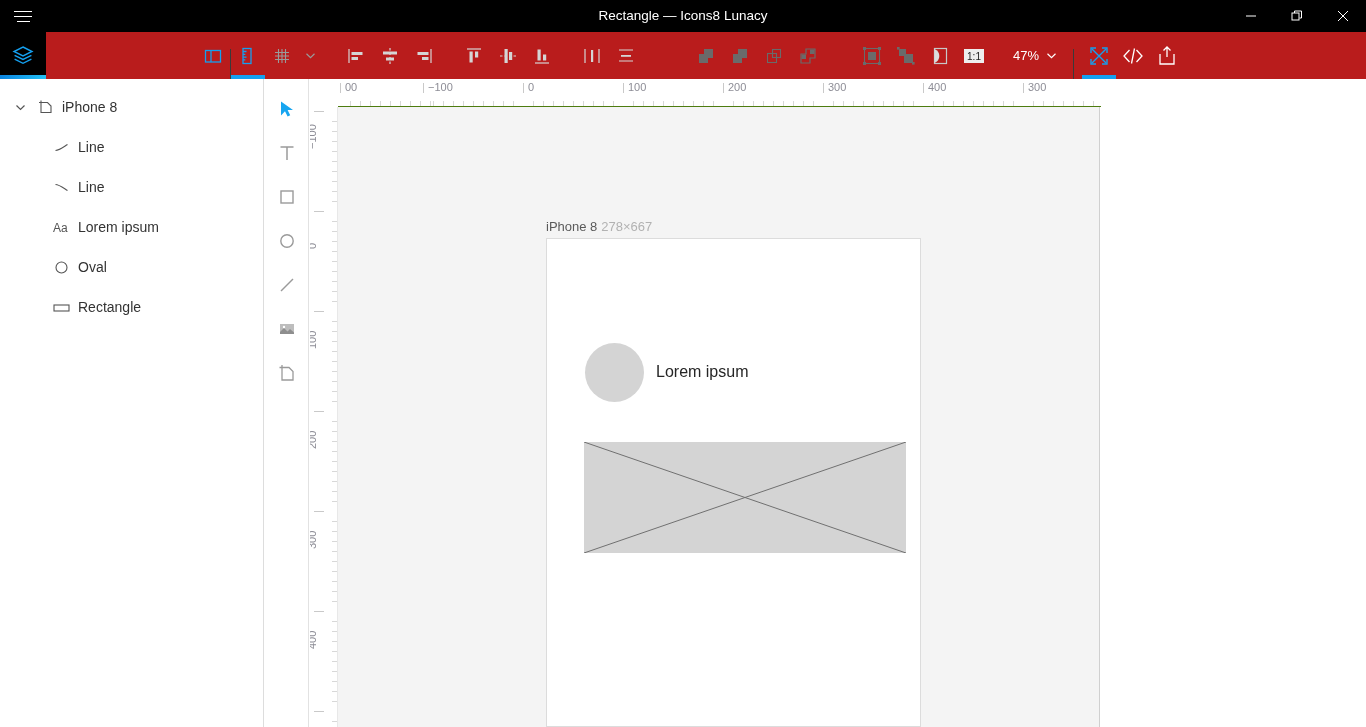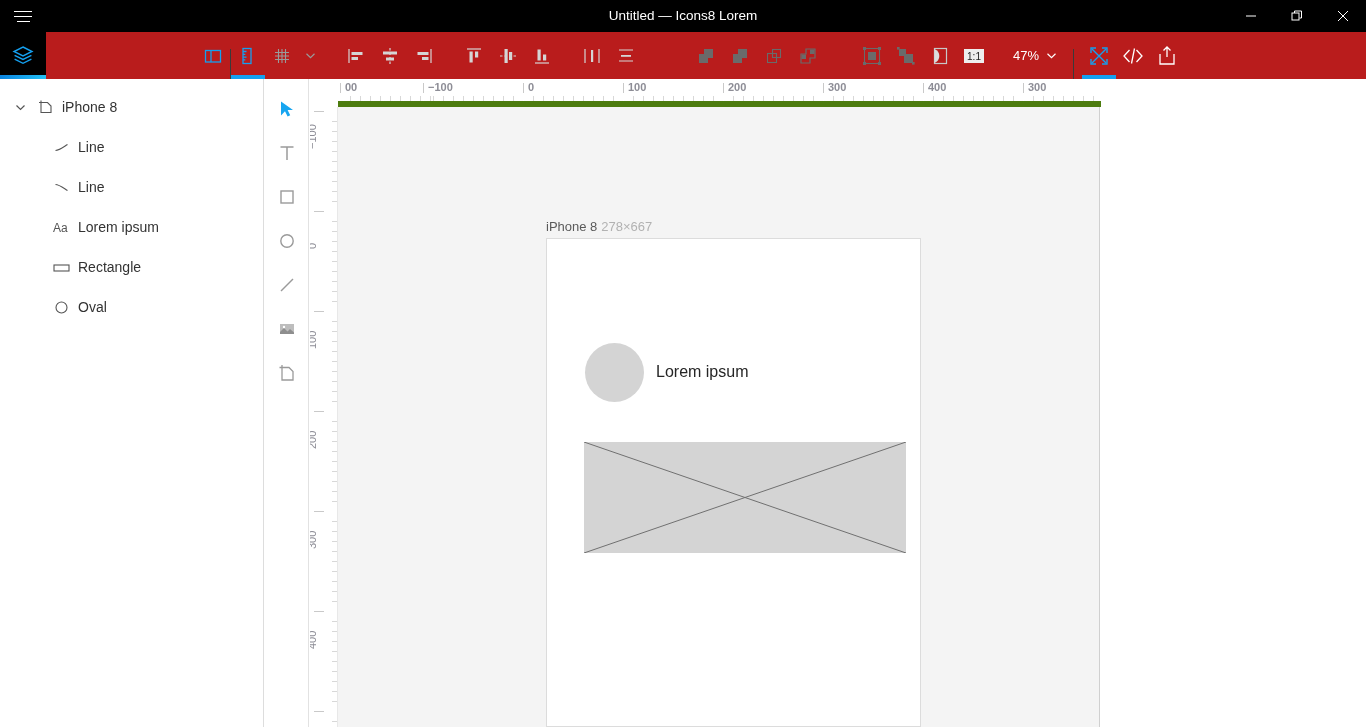--- a/index.html
+++ b/index.html
@@ -134,22 +134,21 @@
   }
   .ruler-corner {
     position: absolute; top: 0; left: 0;
     width: 28px; height: 28px; background: #ffffff;
   }
   .hruler {
     position: absolute; top: 0; left: 0;
     width: 791px; height: 28px;
     background: #ffffff;
     overflow: hidden;
-    border-bottom: 6px solid #4d7c0f;
-    font-weight: bold;
+    border-bottom: 1px solid #4d7c0f;
   }
   .vruler {
     position: absolute; top: 0; left: 0;
     width: 28px; height: 648px;
     background: #ffffff;
     overflow: hidden;
     border-right: 1px solid #e8e8e8;
   }
   .tick { position: absolute; background: #d8d8d8; }
   .hr-major { width: 1px; height: 10px; top: 4px; background: #c9c9c9; }
@@ -216,21 +215,21 @@
 <body>
 
 <div class="app">
 
   <div class="titlebar">
     <div class="hamburger">
       <i></i>
         <i></i>
         <i></i>
     </div>
-    <div class="title-text">Untitled — Icons8 Lorem</div>
+    <div class="title-text">Rectangle — Icons8 Lunacy</div>
     <div class="wincontrols">
       <div class="wc">
         <svg width="12" height="12" viewBox="0 0 12 12">
             <path d="M1 6h10" stroke="#ffffff" stroke-width="1"></path>
           </svg>
       </div>
       <div class="wc">
         <svg width="12" height="12" viewBox="0 0 12 12">
           <rect x="1" y="3" width="7" height="7" fill="none" stroke="#ffffff" stroke-width="1"></rect>
           <path d="M3.5 3V1h7v7H8.5" fill="none" stroke="#ffffff" stroke-width="1"></path>
@@ -478,34 +477,34 @@
       <span class="licon">
         <svg width="19" height="17" viewBox="0 0 19 17">
           <text x="1" y="13" font-family="Liberation Sans, sans-serif" font-size="12" fill="#555555">Aa</text>
         </svg>
       </span>
       <span class="llabel">Lorem ipsum</span>
     </div>
 
     <div class="layer-row child">
       <span class="licon">
+        <svg width="17" height="17" viewBox="0 0 17 17">
+          <circle cx="8.5" cy="8.5" r="5.5" fill="none" stroke="#555555" stroke-width="1.1"></circle>
+        </svg>
+      </span>
+      <span class="llabel">Oval</span>
+    </div>
+
+    <div class="layer-row child">
+      <span class="licon">
         <svg width="19" height="17" viewBox="0 0 19 17">
           <rect x="2" y="6" width="15" height="6" fill="none" stroke="#555555" stroke-width="1.1"></rect>
         </svg>
       </span>
       <span class="llabel">Rectangle</span>
-    </div>
-
-    <div class="layer-row child">
-      <span class="licon">
-        <svg width="17" height="17" viewBox="0 0 17 17">
-          <circle cx="8.5" cy="8.5" r="5.5" fill="none" stroke="#555555" stroke-width="1.1"></circle>
-        </svg>
-      </span>
-      <span class="llabel">Oval</span>
     </div>
 
   </div>
 
   <div class="tools">
     <div class="tool">
       <svg width="20" height="20" viewBox="0 0 20 20">
         <path d="M4 2.5v14l4-4.3 2.6 5.3 2.6-1.2-2.6-5.2h5.4z" fill="#17a5f0"></path>
       </svg>
     </div>

